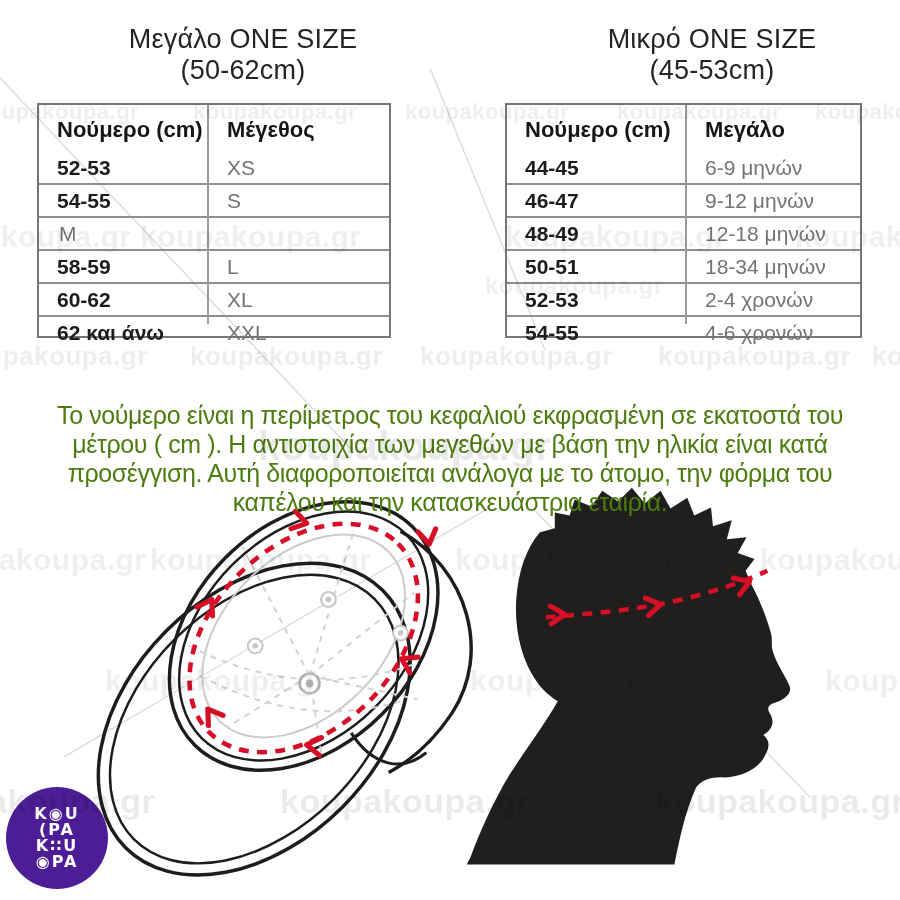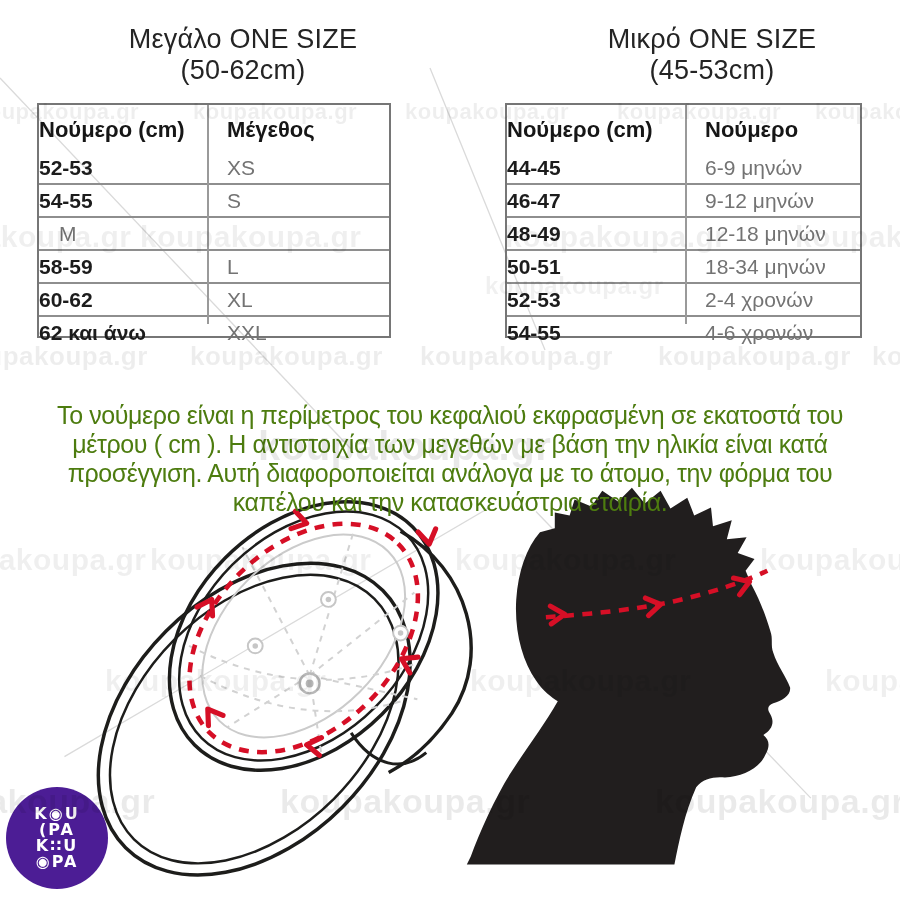--- a/index.html
+++ b/index.html
@@ -16,21 +16,21 @@
   .size-table{position:absolute;top:103px;height:235px;border:2px solid #767676;
               background:transparent;box-sizing:border-box;z-index:2;}
   .size-table.large{left:37px;width:354px;}
   .size-table.small{left:505px;width:357px;}
   .size-table .divider{position:absolute;top:0;bottom:12px;width:2px;background:#9a9a9a;}
   .size-table.large .divider{left:168px;}
   .size-table.small .divider{left:178px;}
   .trow{display:flex;height:31px;align-items:center;}
   .trow.head{height:45px;align-items:center;padding-top:2px;}
   .trow + .trow.sep{border-top:2px solid #8e8e8e;}
-  .c1{box-sizing:border-box;font-weight:bold;color:#1c1c1c;font-size:21px;}
+  .c1{box-sizing:border-box;padding-left:18px;font-weight:bold;color:#1c1c1c;font-size:21px;}
   .c2{box-sizing:border-box;padding-left:20px;color:#737373;font-size:21px;}
   .size-table.large .c1{width:168px;}
   .size-table.small .c1{width:178px;}
   .trow.head .c1,.trow.head .c2{font-weight:bold;font-size:22px;color:#161616;}
 
   
   .note{position:absolute;top:361px;left:44px;width:812px;text-align:center;
         color:#4d7c0f;font-size:25px;line-height:29px;letter-spacing:-0.4px;z-index:2;margin-top:40px;}
 
   
@@ -111,21 +111,21 @@
           <span class="c1">62 και άνω</span>
           <span class="c2">XXL</span>
         </div>
       </div>
   </div>
 
   <div class="size-table small">
     <div class="divider"></div>
     <div class="trow head">
       <span class="c1">Νούμερο (cm)</span>
-      <span class="c2">Νούμερο</span>
+      <span class="c2">Μεγάλο</span>
     </div>
     <div>
 
         <div class="trow sep">
           <span class="c1">44-45</span>
           <span class="c2">6-9 μηνών</span>
         </div>
 
         <div class="trow sep">
           <span class="c1">46-47</span>

